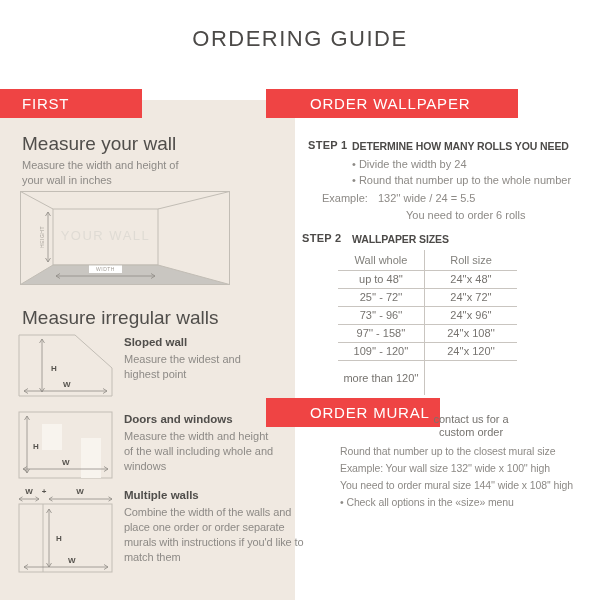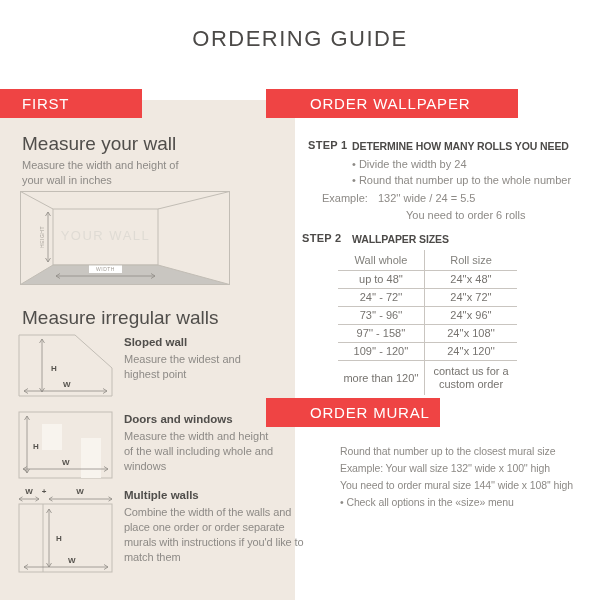--- a/index.html
+++ b/index.html
@@ -131,28 +131,28 @@
 
 <div class="abs step-label" style="left:302px;top:232px;">STEP 2</div>
 <div class="abs step-title" style="left:352px;top:233px;">WALLPAPER SIZES</div>
 
 <div class="abs tbl">
   <div class="cell c1 hdr">Wall whole</div>
   <div class="cell hdr">Roll size</div>
 
   <div class="cell c1">up to 48''</div>
   <div class="cell">24''x 48''</div>
-  <div class="cell c1">24'' - 72''</div>
+  <div class="cell c1">25'' - 72''</div>
   <div class="cell">24''x 72''</div>
   <div class="cell c1">73'' - 96''</div>
   <div class="cell">24''x 96''</div>
   <div class="cell c1">97'' - 158''</div>
   <div class="cell">24''x 108''</div>
   <div class="cell c1">109'' - 120''</div>
   <div class="cell">24''x 120''</div>
   <div class="cell c1 last">more than 120''</div>
-  <div class="cell last" style="padding:0 6px;">contact us for a custom order</div>
+  <div class="cell last" style="padding:0 6px;margin-top:48px;">contact us for a custom order</div>
 </div>
 
 <div class="abs mural-line" style="left:340px;top:445px;">Round that number up to the closest mural size</div>
 <div class="abs mural-line" style="left:340px;top:462px;">Example: Your wall size 132'' wide x 100'' high</div>
 <div class="abs mural-line" style="left:340px;top:479px;">You need to order mural size 144'' wide x 108'' high</div>
 <div class="abs mural-line" style="left:340px;top:496px;">• Check all options in the «size» menu</div>
 
 </body></html>

